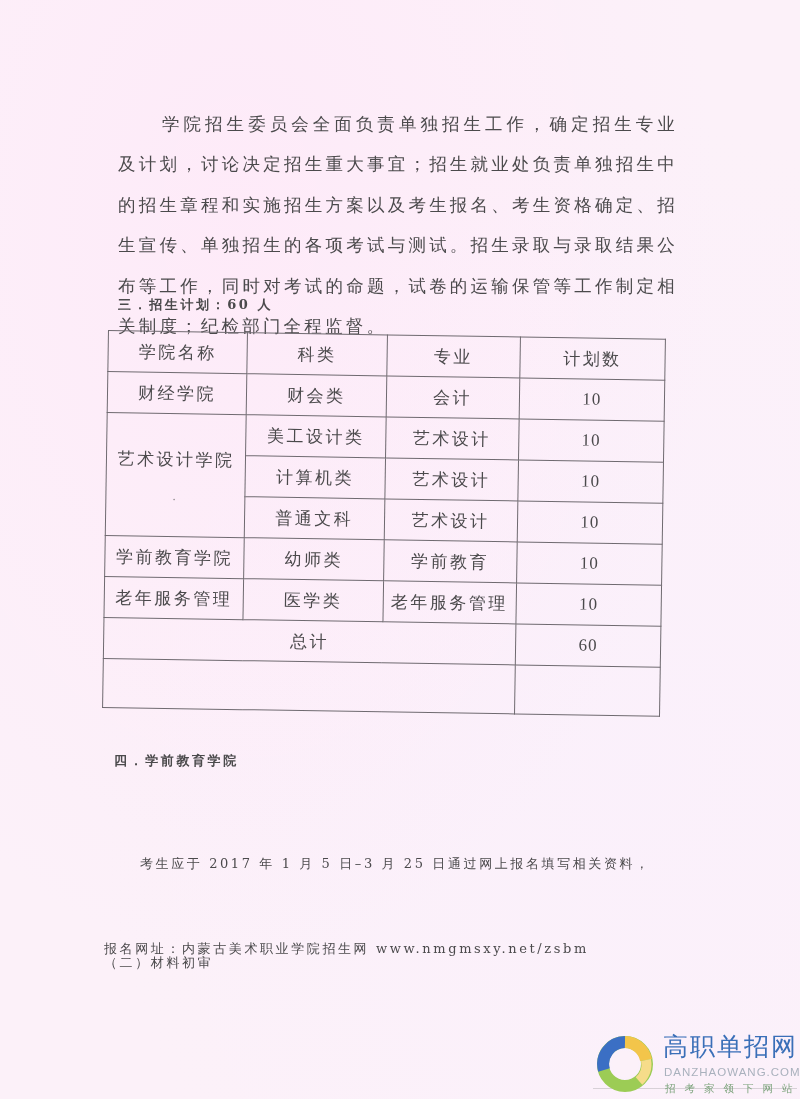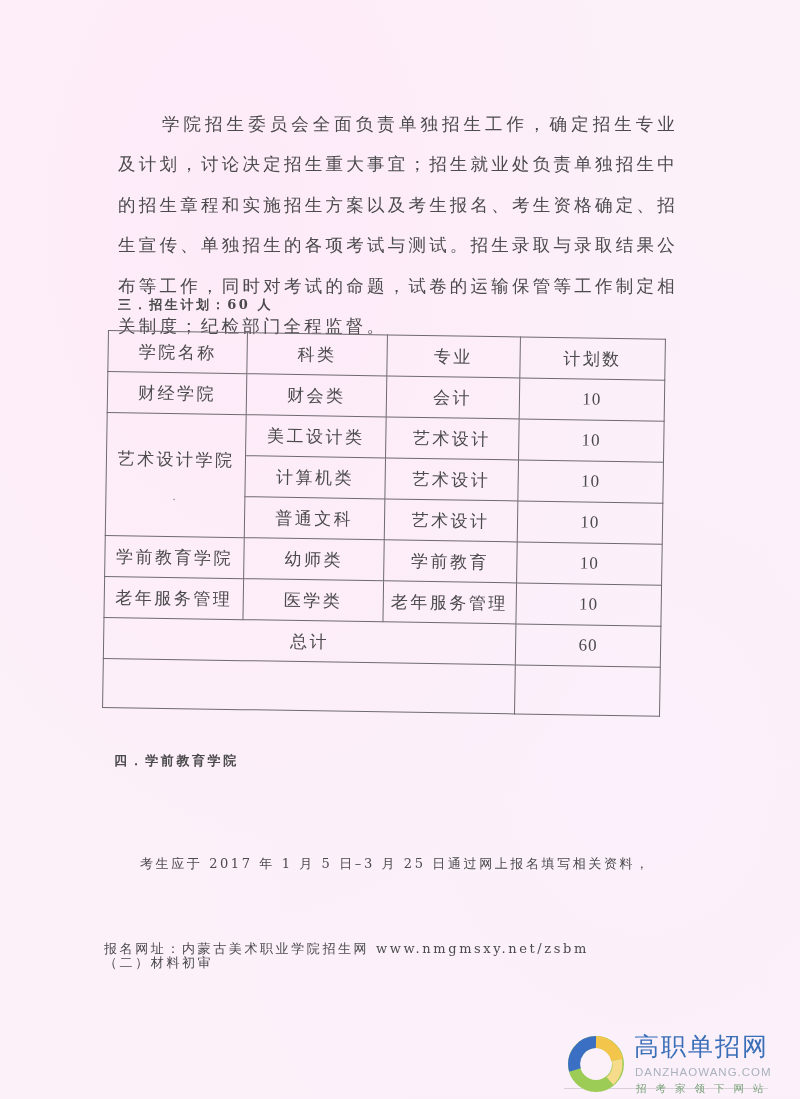--- a/index.html
+++ b/index.html
@@ -76,21 +76,21 @@
       letter-spacing: 1px;
     }
     .dot-mark {
       font-size: 10px;
       color: #777;
       display: block;
       margin-top: 20px;
     }
     .watermark {
       position: absolute;
-      left: 564px;
+      left: 593px;
       top: 1028px;
       width: 204px;
       height: 71px;
     }
     .wm-logo {
       position: absolute;
       left: 2px;
       top: 6px;
       width: 60px;
       height: 60px;

